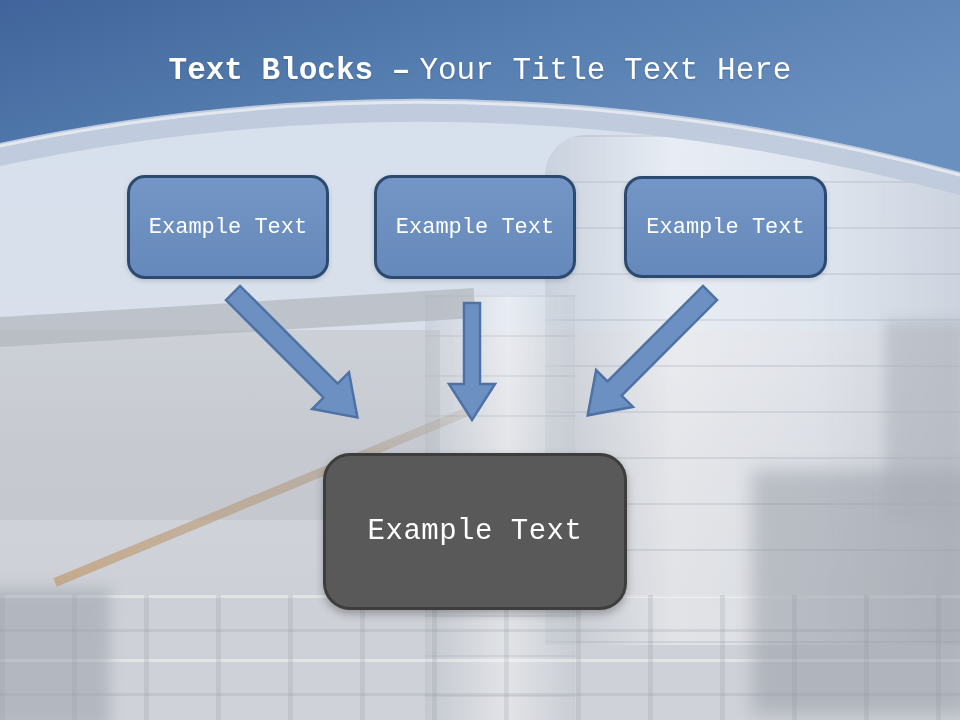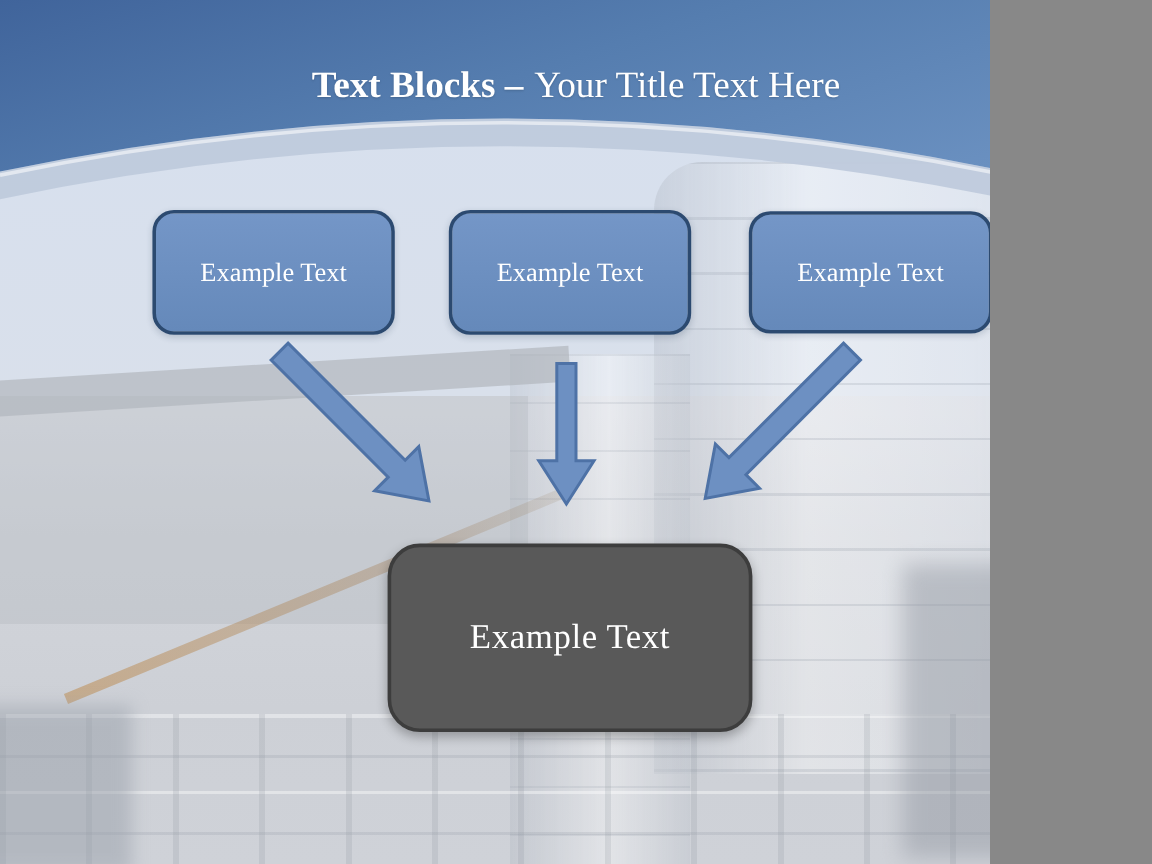--- a/index.html
+++ b/index.html
@@ -1,18 +1,18 @@
 <!DOCTYPE html>
 <html><head>
 <meta charset="utf-8">
 <style>
   html,body{margin:0;padding:0;background:#888;}
   .slide{
-    position:relative;width:825px;height:720px;overflow:hidden;
-    font-family:Liberation Serif, serif;
+    position:relative;width:960px;height:720px;overflow:hidden;
+    font-family:Liberation Mono, monospace;
     background:linear-gradient(180deg,#d8dfec 0%,#d9dfea 30%,#dadde4 48%,#d2d5db 62%,#cdd0d6 82%,#cfd2d8 100%);
   }
   
   .photo{position:absolute;inset:0;}
   .ph{position:absolute;}
   .ph-sky{left:0;top:90px;width:960px;height:240px;background:linear-gradient(180deg,#d7e0ee,#d9e0eb);}
   .ph-silo-right{left:545px;top:135px;width:430px;height:510px;border-radius:40px 18px 0 0;
     background:
       repeating-linear-gradient(180deg, rgba(150,158,170,0.30) 0 2px, rgba(255,255,255,0) 2px 46px),
       linear-gradient(90deg, rgba(168,175,186,0.40) 0%, rgba(255,255,255,0.55) 30%, rgba(236,239,244,0.55) 62%, rgba(173,180,191,0.45) 100%);

